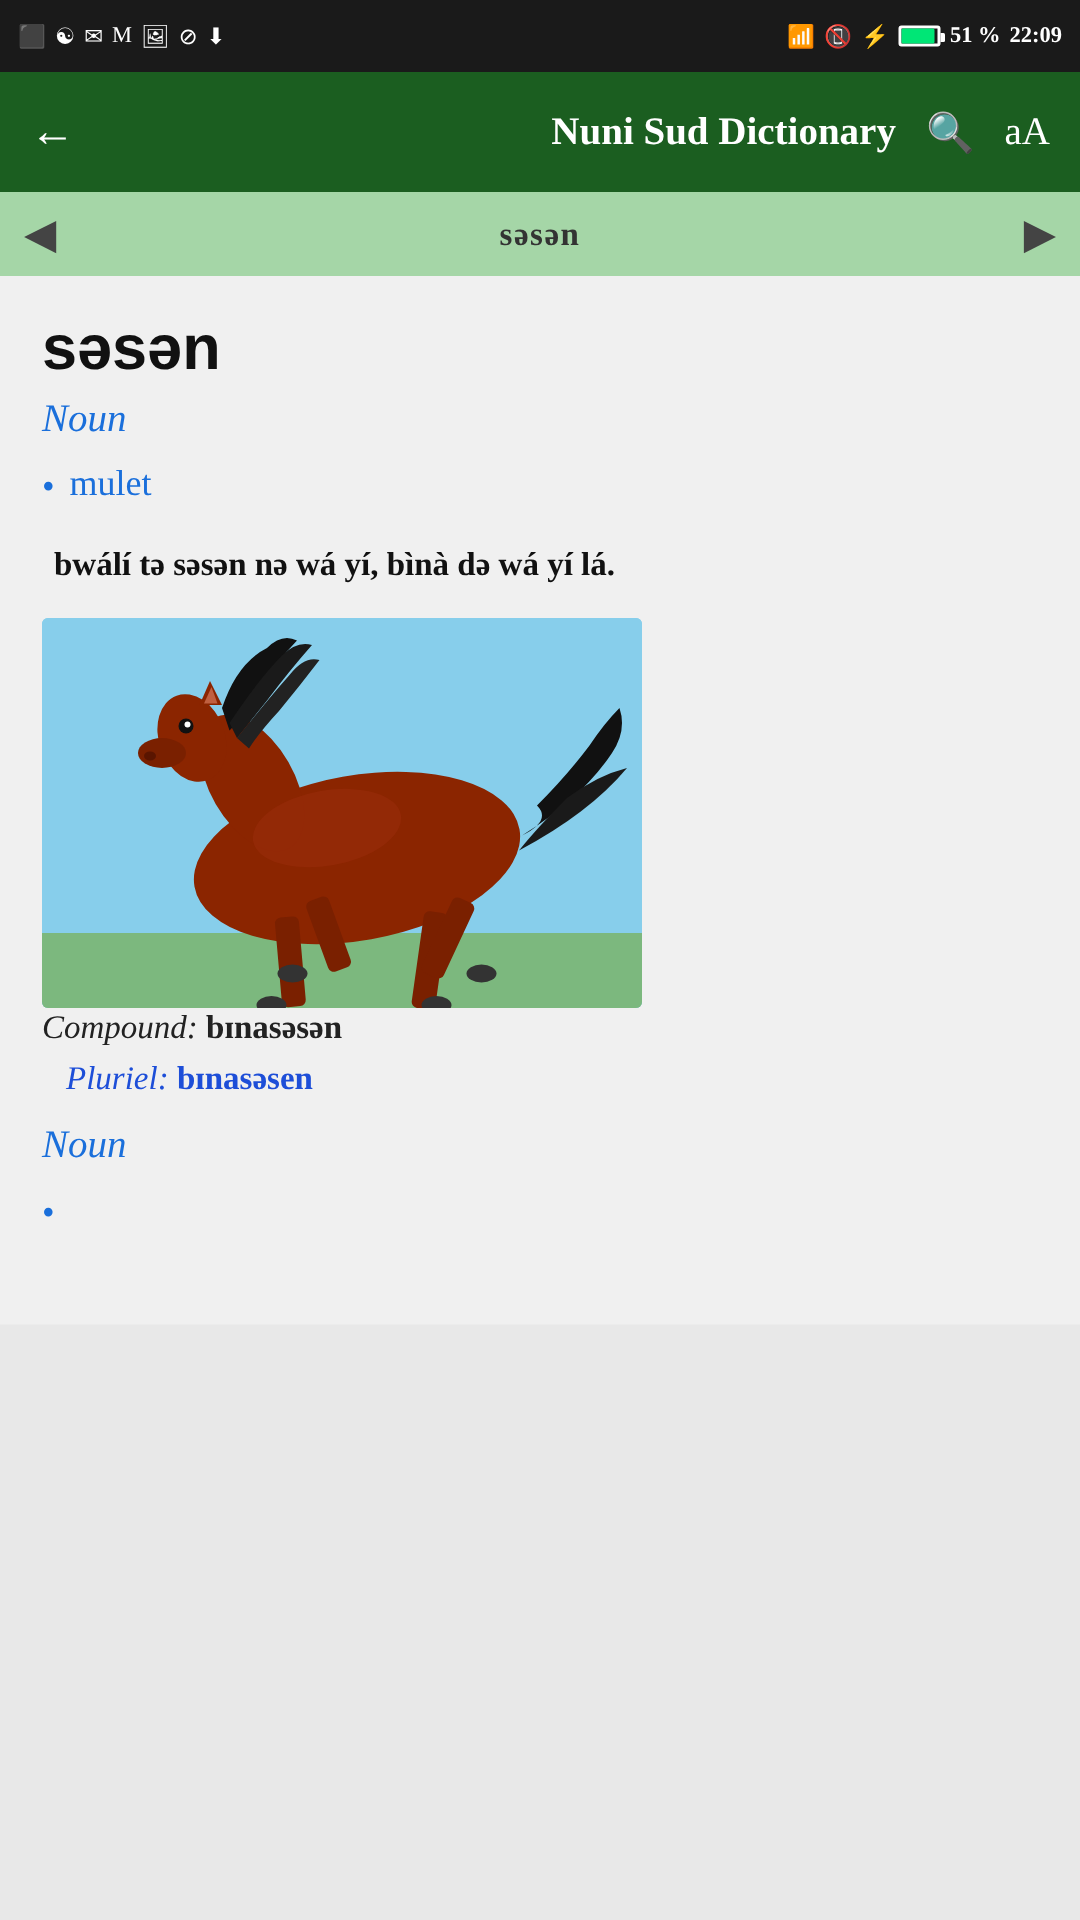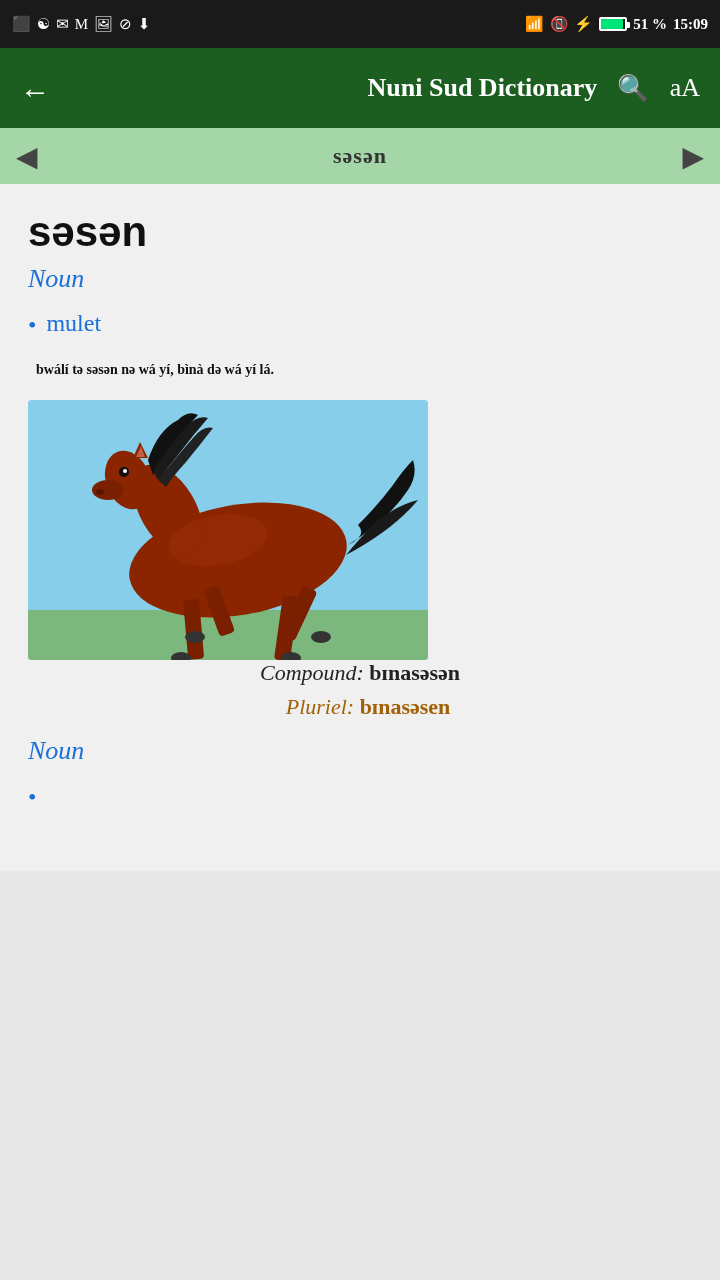--- a/index.html
+++ b/index.html
@@ -138,21 +138,21 @@
     .bullet {
       font-size: 24px;
       color: #1a6fdb;
       margin-top: 2px;
     }
 
     .example-block {
       margin-bottom: 20px;
     }
     .example-nuni {
-      font-size: 14px;
+      font-size: 22px;
       font-weight: bold;
       color: #111;
       line-height: 1.5;
       margin-bottom: 6px;
       padding-left: 8px;
     }
     .example-french {
       font-size: 21px;
       color: #1a6fdb;
       line-height: 1.5;
@@ -164,37 +164,36 @@
       width: 400px;
       height: 260px;
       background: linear-gradient(180deg, #87CEEB 60%, #7CB87E 100%);
       position: relative;
       border-radius: 4px;
       overflow: hidden;
     }
 
     .compound-section {
       margin-bottom: 4px;
-      text-align: center;
     }
     .compound-line {
       font-size: 22px;
       color: #222;
       margin-bottom: 8px;
     }
     .compound-line em {
       font-style: italic;
       font-weight: normal;
     }
     .compound-line strong {
       font-weight: bold;
     }
     .pluriel-line {
       font-size: 22px;
-      color: #a16207;
+      color: #1d4ed8;
       margin-bottom: 16px;
       padding-left: 16px;
     }
     .pluriel-line em {
       font-style: italic;
     }
   </style>
 </head>
 <body>
 
@@ -211,21 +210,21 @@
   <div class="status-right">
     <span>📶</span>
     <span>📵</span>
     <span>⚡</span>
     <div class="battery-icon">
       <div class="battery-box">
           <div class="battery-fill"></div>
         </div>
     </div>
     <span>51 %</span>
-    <span>15:09</span>
+    <span>22:09</span>
   </div>
 </div>
 
 <div class="app-bar">
   <span class="app-bar-icon back-arrow">←</span>
   <span class="app-bar-title">Nuni Sud Dictionary</span>
   <span class="app-bar-icon">🔍</span>
   <span class="app-bar-icon">aA</span>
 </div>
 

